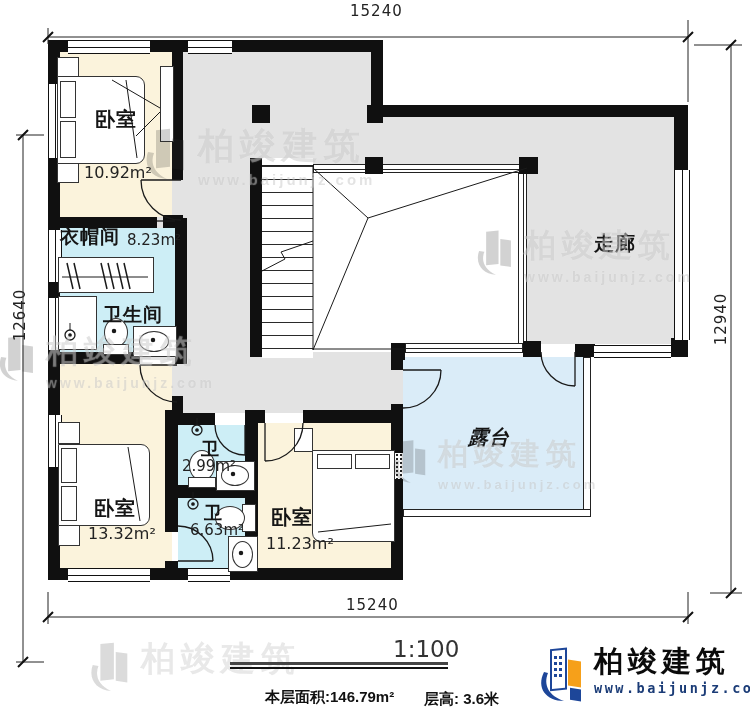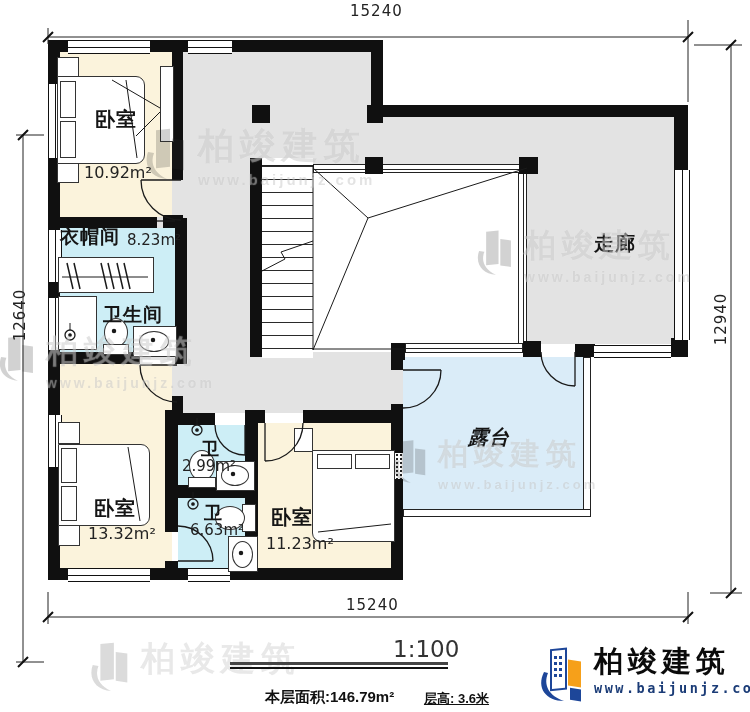--- a/index.html
+++ b/index.html
@@ -293,21 +293,21 @@
           <rect x="32" y="12" width="12" height="30" transform="skewY(8)"></rect>
         </g>
       </svg>
     <span class="n" style="font-size:34px;">柏竣建筑</span>
   </div>
 
   <div class="abs" style="left:393px;top:636px;font-size:23px;color:#333;font-family:'DejaVu Sans',sans-serif;">1:100</div>
   <div class="frule" style="left:230px;top:662px;width:218px;height:3px;background:#444;"></div>
   <div class="frule" style="left:230px;top:667px;width:218px;height:1.5px;"></div>
   <div class="abs" style="left:265px;top:688px;font-size:15px;font-weight:700;">本层面积:146.79m²</div>
-  <div class="abs" style="left:424px;top:690px;font-size:13px;font-weight:700;text-decoration:underline;">层高: 3.6米</div>
+  <div class="abs" style="left:424px;top:690px;font-size:15px;font-weight:700;">层高: 3.6米</div>
 
   <div class="abs" style="left:534px;top:640px;width:210px;height:66px;">
     <svg width="56" height="58" viewBox="0 0 56 58" style="position:absolute;left:0;top:4px;">
       <path d="M10,28 C2,44 12,57 30,57 C15,52 9,41 14,29 Z" fill="#1d4699"></path>
       <rect x="17" y="8" width="15" height="40" transform="skewY(-6)" fill="#fff" stroke="#1d4699" stroke-width="2"></rect>
       <rect x="34" y="10" width="13" height="26" transform="skewY(9)" fill="#f6a01a"></rect>
       <rect x="36" y="38" width="11" height="12" transform="skewY(9)" fill="#1d4699"></rect>
       <g fill="#1d4699">
         <rect x="20" y="12" width="3" height="3"></rect>
           <rect x="25" y="12" width="3" height="3"></rect>

